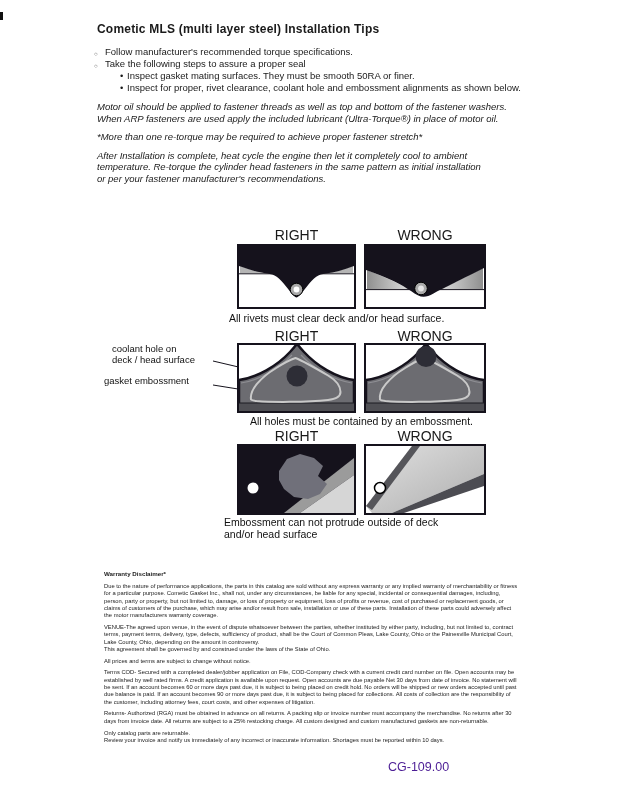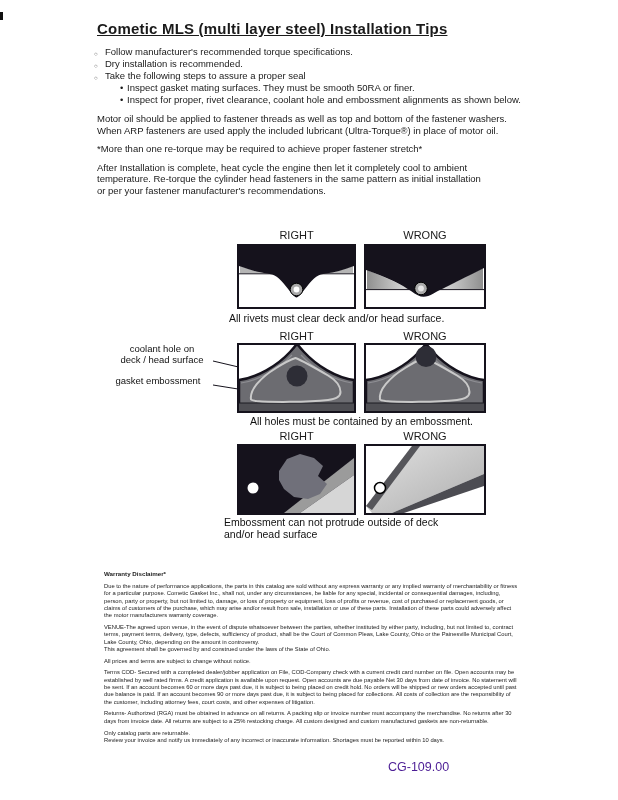--- a/index.html
+++ b/index.html
@@ -7,56 +7,55 @@
     position:relative; width:618px; height:800px; margin:0 auto;
     background:#ffffff; overflow:hidden;
     font-family:"Liberation Sans", sans-serif; color:#1a1a1a;
     -webkit-font-smoothing:antialiased;
   }
   .pre { white-space:pre-line; }
 
   .edge-mark { position:absolute; left:0; top:12px; width:3px; height:8px; background:#111; }
 
   .main-text { position:absolute; left:97px; top:22px; width:436px; }
-  .title { font-size:15px; line-height:14px; font-weight:bold; text-decoration:underline;
+  .title { font-size:12px; line-height:14px; font-weight:bold; 
            margin:0 0 10px 0; letter-spacing:.2px; }
   .bullets { list-style:none; margin:0; padding:0; font-size:9.5px; line-height:12px; }
   .bullets li { position:relative; }
   .bullets li.b1 { padding-left:8px; }
   .bullets li.b1::before { content:"○"; position:absolute; left:-3px; top:2px; font-size:6px; color:#333; }
   .bullets li.b2 { padding-left:30px; }
   .bullets li.b2::before { content:"•"; position:absolute; left:23px; top:0; font-size:9.5px; }
   .diesel-heading { font-size:11.5px; font-weight:bold; margin:14px 0 0 0; }
-  .para { font-size:9.5px; line-height:11.5px; margin:7px 0 0 0; }
+  .para { font-size:9.5px; line-height:11.5px; margin:7px 0 0 0;font-style:italic; }
 
-  .fig-header { position:absolute; font-size:11px; line-height:13px; text-align:center; color:#1a1a1a; }
+  .fig-header { position:absolute; font-size:14px; line-height:13px; text-align:center; color:#1a1a1a; }
   .panel { position:absolute; }
   .panel svg { display:block; width:100%; height:100%; }
   .fig-caption { position:absolute; font-size:10.5px; line-height:11.5px; color:#111; }
-  .fig-label { position:absolute; font-size:9.5px; line-height:10.5px; text-align:center; color:#111; }
+  .fig-label { position:absolute; font-size:9.5px; line-height:10.5px; text-align:left; color:#111; }
   .leader-lines { position:absolute; left:210px; top:354px; width:95px; height:48px; pointer-events:none; }
 
   .disclaimer { position:absolute; left:104px; top:570px; width:414px; color:#222; }
   .disclaimer h3 { font-size:6.2px; font-weight:bold; margin:0 0 6px 0; }
   .disclaimer p { font-size:5.8px; line-height:7.3px; margin:0 0 4.5px 0; }
 
   .footer-code { position:absolute; left:388px; top:760px; font-size:12.5px; color:#4c1d95; }
 </style>
 </head>
 <body>
 
 <div class="page">
 
   <div class="edge-mark"></div>
 
   <div class="main-text">
     <h1 class="title">Cometic MLS (multi layer steel) Installation Tips</h1>
     <ul class="bullets">
       <li class="b1">Follow manufacturer's recommended torque specifications.</li>
-      <li class="b1">Dry installation is recommended.</li>
       <li class="b1">Take the following steps to assure a proper seal</li>
       <li class="b2">Inspect gasket mating surfaces.  They must be smooth 50RA or finer.</li>
       <li class="b2">Inspect for proper, rivet clearance, coolant hole and embossment alignments as shown below.</li>
     </ul>
     <p class="para pre">Motor oil should be applied to fastener threads as well as top and bottom of the fastener washers.
 When ARP fasteners are used apply the included lubricant (Ultra-Torque®) in place of motor oil.</p>
     <p class="para pre">*More than one re-torque may be required to achieve proper fastener stretch*</p>
     <p class="para pre">After Installation is complete, heat cycle the engine then let it completely cool to ambient
 temperature. Re-torque the cylinder head fasteners in the same pattern as initial installation
 or per your fastener manufacturer's recommendations.</p>

